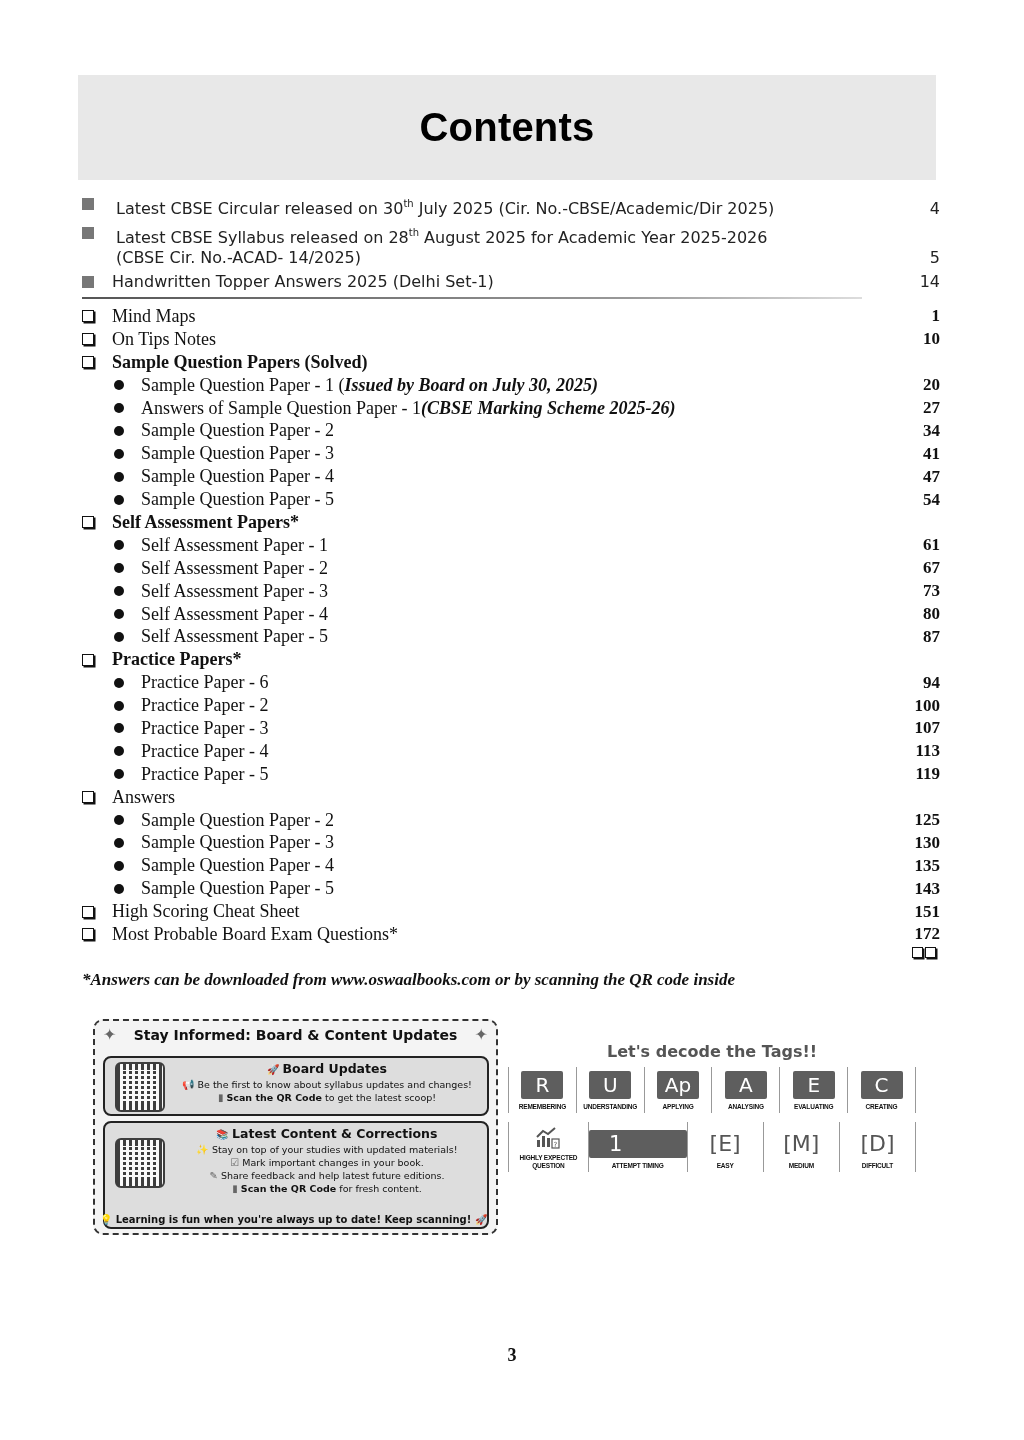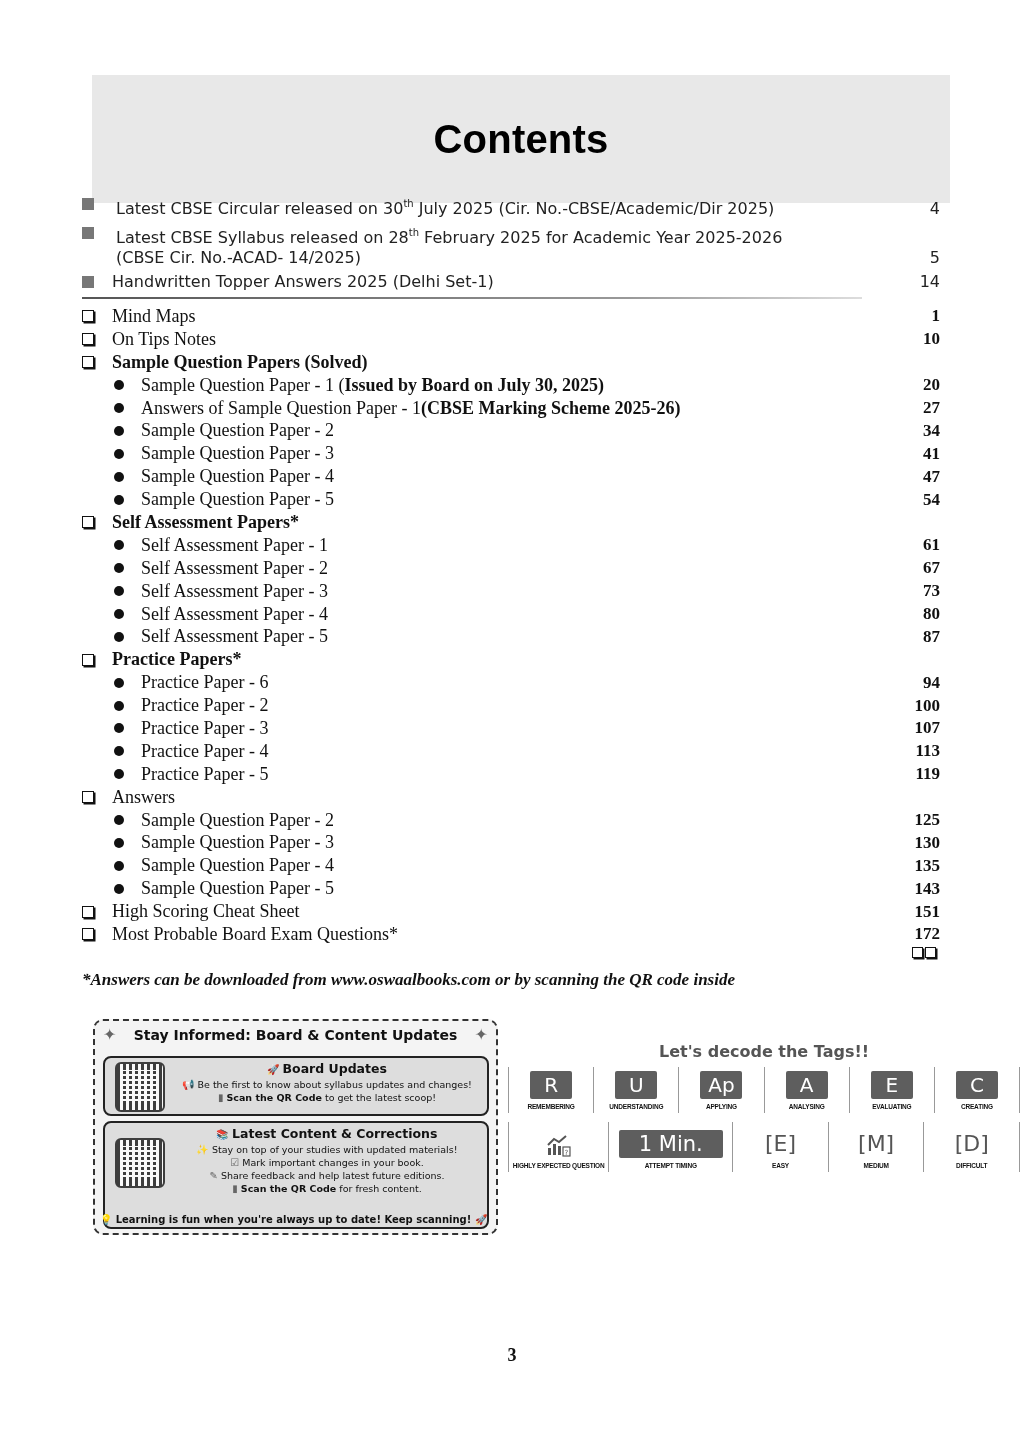--- a/index.html
+++ b/index.html
@@ -1,20 +1,20 @@
 <!DOCTYPE html>
 <html><head>
 <meta charset="utf-8">
 <style>
   * { box-sizing: border-box; margin: 0; padding: 0; }
   html, body { width: 1024px; height: 1440px; background: #ffffff; overflow: hidden; }
   body { position: relative; color: #111; }
 
   .title-band {
-    position: absolute; left: 92px; top: 75px; width: 858px; height: 128px;
+    position: absolute; left: 78px; top: 75px; width: 858px; height: 105px;
     background: #e8e8e8; display: flex; align-items: center; justify-content: center;
   }
   .title-band h1 {
     font-family: "Liberation Sans", sans-serif; font-weight: 700; font-size: 40px;
     color: #000; letter-spacing: 0.2px;
   }
 
   .top-list { position: absolute; left: 82px; top: 194px; width: 858px; }
   .top-row {
     display: flex; align-items: flex-end; justify-content: space-between;
@@ -44,21 +44,21 @@
     display: inline-block; width: 12px; height: 12px; border: 1.5px solid #111;
     box-shadow: 1.5px 1.5px 0 #111; margin-right: 18px; flex: none;
   }
   .toc-row.sub .lbl { padding-left: 32px; }
   .toc-row .dot {
     display: inline-block; width: 10px; height: 10px; border-radius: 50%; background: #111;
     margin-right: 17px; flex: none;
   }
   .toc-row.bold .txt { font-weight: 700; }
   .toc-row .pg { font-weight: 700; font-size: 17px; }
-  .toc-row .it { font-weight: 700; }
+  .toc-row .it { font-style: italic; font-weight: 700; }
 
   .end-mark {
     position: absolute; left: 912px; top: 947px; display: flex; gap: 2px;
   }
   .end-mark span {
     width: 11px; height: 11px; border: 1.5px solid #111; box-shadow: 1.5px 1.5px 0 #111;
   }
 
   .footnote {
     position: absolute; left: 82px; top: 970px;
@@ -101,21 +101,21 @@
   .card-h { font-weight: 700; font-size: 12.5px; margin-bottom: 2px; }
   .card-l { font-size: 9.5px; line-height: 13px; }
   .card-l b { font-weight: 700; }
   .ic { color: #666; font-size: 10px; margin-right: 3px; }
   .stay-foot {
     position: absolute; left: 0; right: 0; bottom: 8px; text-align: center;
     font-size: 10px; font-weight: 700;
   }
 
   
-  .tags { position: absolute; left: 508px; top: 1042px; width: 512px; }
+  .tags { position: absolute; left: 508px; top: 1042px; width: 408px; }
   .tags-title {
     text-align: center; font-family: "DejaVu Sans", sans-serif; font-size: 16px; color: #555;
     font-weight: 600; margin-bottom: 6px;
   }
   .tag-row { display: flex; border-left: 1px solid #999; }
   .tag-row .tag {
     flex: 1; border-right: 1px solid #999; display: flex; flex-direction: column; align-items: center;
     justify-content: flex-end; padding: 2px 0 2px;
   }
   .tag-row.r1 .tag { height: 46px; }
@@ -152,21 +152,21 @@
   <div class="top-row">
     <span class="lbl">
         <span class="sq"></span>
       <span><span>Latest CBSE Circular released on 30</span><sup>th</sup><span> July 2025 (Cir. No.-CBSE/Academic/Dir  2025)</span></span>
     </span>
     <span class="pg">4</span>
   </div>
   <div class="top-row">
     <span class="lbl">
         <span class="sq"></span>
-      <span><span>Latest CBSE Syllabus released on 28</span><sup>th</sup><span> February 2025 for Academic Year 2025-2026</span><br><span>(CBSE Cir. No.-ACAD- 14/2025)</span></span>
+      <span><span>Latest CBSE Syllabus released on 28</span><sup>th</sup><span> August 2025 for Academic Year 2025-2026</span><br><span>(CBSE Cir. No.-ACAD- 14/2025)</span></span>
     </span>
     <span class="pg">5</span>
   </div>
   <div class="top-row" style="margin-top:2px">
     <span class="lbl">
         <span class="sq" style="margin-right:18px"></span>
       <span>Handwritten Topper Answers 2025 (Delhi Set-1)</span>
     </span>
     <span class="pg">14</span>
   </div>

